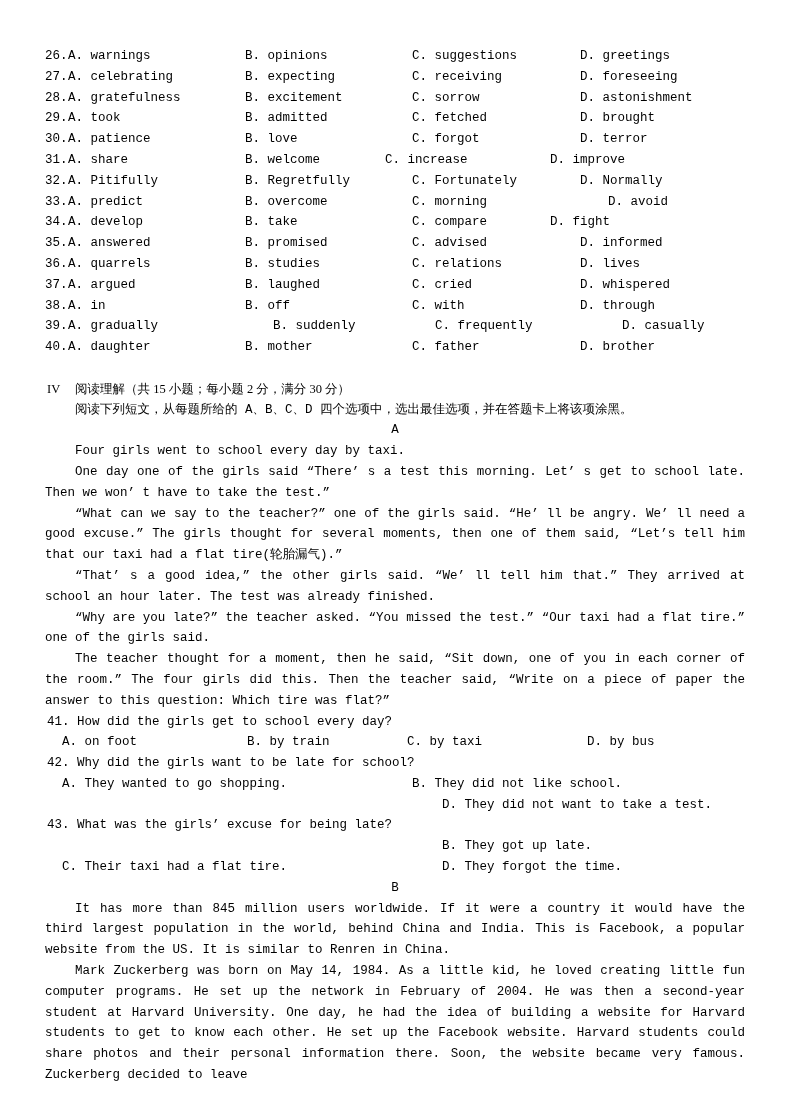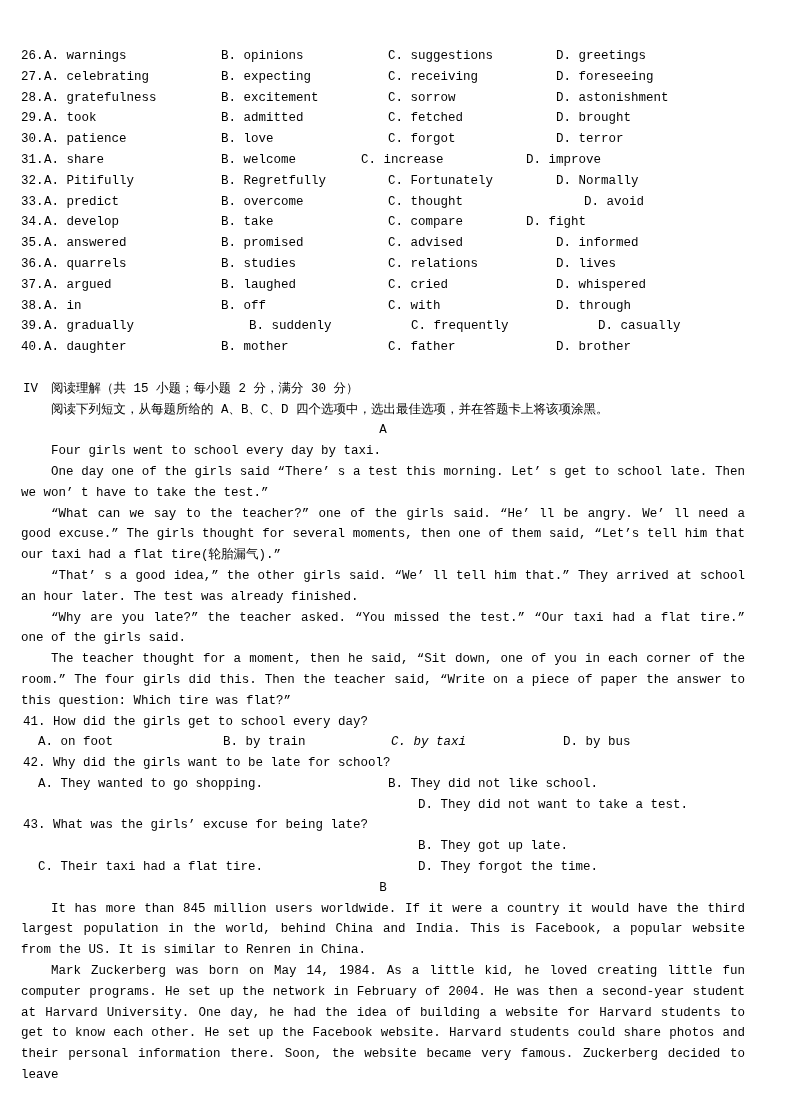--- a/index.html
+++ b/index.html
@@ -14,21 +14,21 @@
     overflow: hidden;
     font-family: "Liberation Mono", "DejaVu Sans Mono", monospace;
     font-size: 12.5px;
     line-height: 20.8px;
   }
   .page {
     position: relative;
     box-sizing: border-box;
     width: 790px;
     height: 1119px;
-    padding: 46px 45px 0 21px;
+    padding: 46px 45px 0 45px;
   }
   
   .opt-row {
     position: relative;
     height: 20.8px;
     white-space: nowrap;
   }
   .opt-row span { position: absolute; top: 0; }
   .opt-row .num { left: 0; }
   .opt-row .oa  { left: 23px; }
@@ -40,21 +40,21 @@
   #options-grid .opt-row:nth-child(6)  .od { left: 505px; }
   #options-grid .opt-row:nth-child(8)  .od { left: 563px; font-family: Liberation Mono, monospace; }
   #options-grid .opt-row:nth-child(9)  .od { left: 505px; }
   #options-grid .opt-row:nth-child(14) .ob { left: 228px; }
   #options-grid .opt-row:nth-child(14) .oc { left: 390px; }
   #options-grid .opt-row:nth-child(14) .od { left: 577px; }
 
   .blank-line { height: 20.8px; }
 
   
-  .heading-line { position: relative; height: 20.8px; white-space: nowrap; }
+  .heading-line { position: relative; height: 20.8px; white-space: nowrap; font-family: Liberation Serif, serif; }
   .heading-line .roman  { position: absolute; left: 2px;  top: 0; }
   .heading-line .htitle { position: absolute; left: 30px; top: 0; text-align: center; }
   .instruction {
     margin-left: 30px;
     white-space: nowrap;
     overflow: hidden;
     height: 20.8px;
   }
   .marker { text-align: center; height: 20.8px; }
 
@@ -64,21 +64,21 @@
     text-align: justify;
     text-indent: 30px;
   }
 
   
   .stem { margin-left: 2px; height: 20.8px; white-space: nowrap; }
   .q-row { position: relative; height: 20.8px; white-space: nowrap; text-align: center; }
   .q-row span { position: absolute; top: 0; }
   .q-row .cL   { left: 17px; }
   .q-row .c41b { left: 202px; }
-  .q-row .c41c { left: 370px; font-style: italic; }
+  .q-row .c41c { left: 362px; }
   .q-row .c41d { left: 542px; }
   .q-row .r367 { left: 367px; }
   .q-row .r397 { left: 397px; }
 </style>
 </head>
 <body>
 
 <div class="page">
 
   <div id="options-grid">
@@ -128,21 +128,21 @@
       <span class="num">32.</span>
       <span class="oa">A. Pitifully</span>
       <span class="ob">B. Regretfully</span>
       <span class="oc">C. Fortunately</span>
       <span class="od">D. Normally</span>
     </div>
     <div class="opt-row">
       <span class="num">33.</span>
       <span class="oa">A. predict</span>
       <span class="ob">B. overcome</span>
-      <span class="oc">C. thought</span>
+      <span class="oc">C. morning</span>
       <span class="od">D. avoid</span>
     </div>
     <div class="opt-row">
       <span class="num">34.</span>
       <span class="oa">A. develop</span>
       <span class="ob">B. take</span>
       <span class="oc">C. compare</span>
       <span class="od">D. fight</span>
     </div>
     <div class="opt-row">

